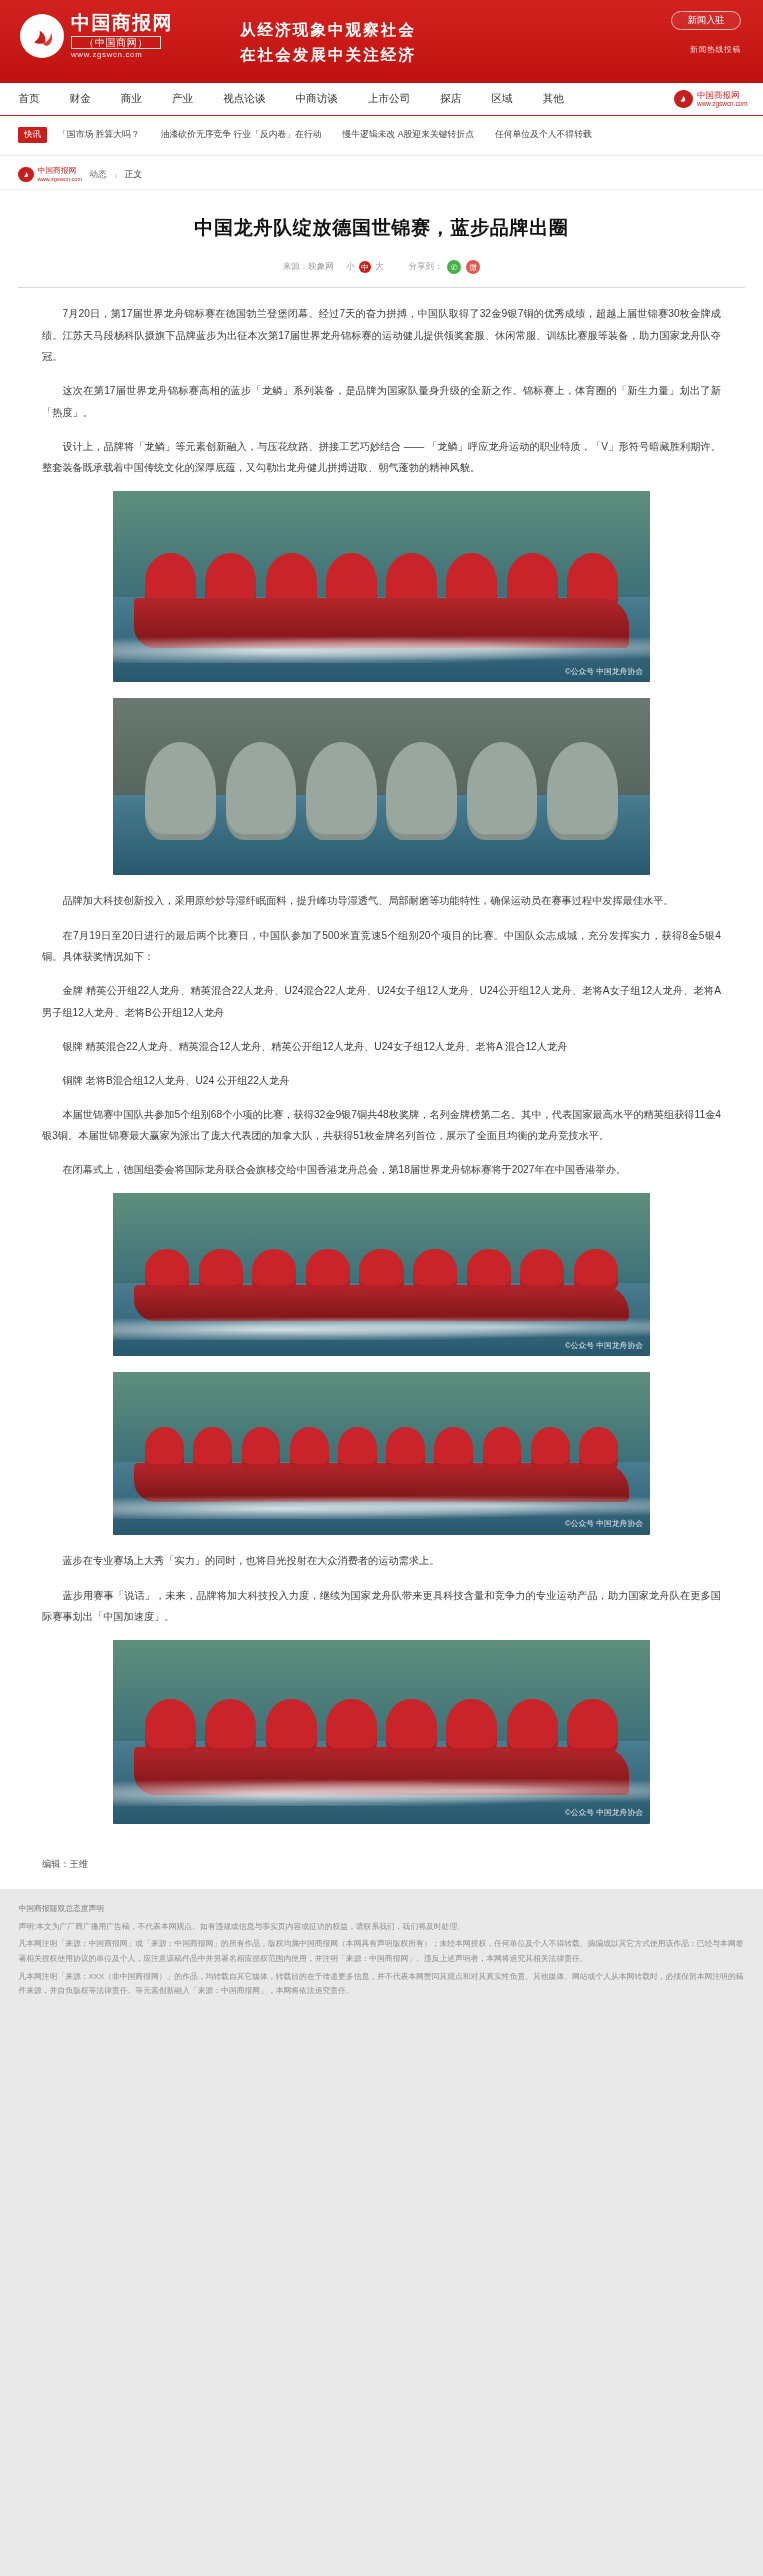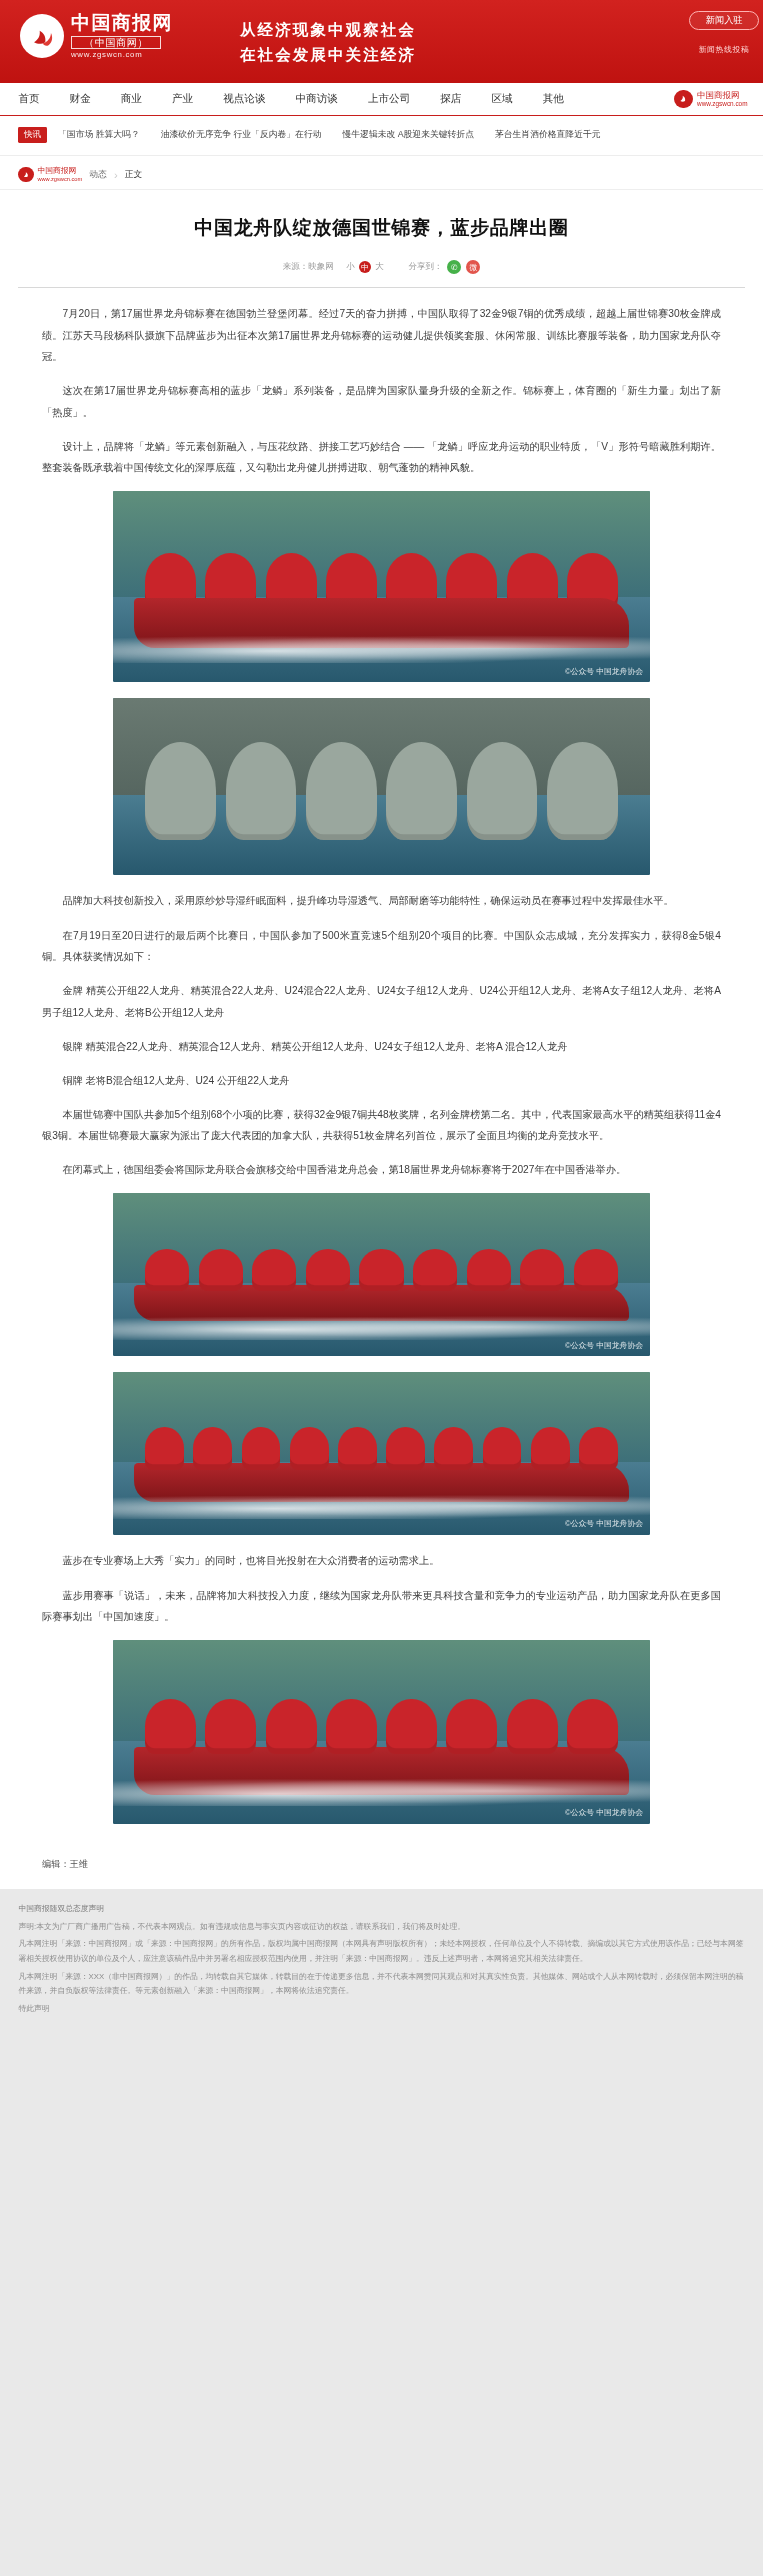--- a/index.html
+++ b/index.html
@@ -34,21 +34,21 @@
   .logo-text { color:#fff; line-height:1.1; }
   .logo-text .l1 { font-size: 19px; font-weight:bold; letter-spacing:1.4px;}
   .logo-text .l2 { font-size: 10px; letter-spacing:0.7px; border:0.7px solid rgba(255,255,255,.85); display:inline-block; padding:0 12px; margin-top:2.1px;}
   .logo-text .l3 { font-size: 7.8px; letter-spacing:0.7px; opacity:.92; margin-top:2.1px;}
   .slogan {
     position:absolute; left: 240px; top: 18.4px;
     color:#fff; text-align:left; line-height:1.6;
   }
   .slogan div { font-size: 15.5px; font-weight: bold; letter-spacing: 2.1px; }
   .topbar-right {
-    position:absolute; right: 4px; top: 11.3px; text-align:center;
+    position:absolute; right: 22px; top: 11.3px; text-align:right;
   }
   .btn-pill {
     display:inline-block; border:0.7px solid #ffb3b2; color:#fff;
     border-radius: 10px; padding: 2.1px 15.5px; font-size: 9.2px; background: rgba(255,255,255,.06);
   }
   .topbar-right .sub { color:#ffd9d8; font-size: 7.8px; margin-top: 14px; letter-spacing:0.7px;}
   
   .nav {
     height: 32.5px; background:#fff; border-bottom: 1.4px solid #c81e1c;
     display:flex; align-items:center; padding-left: 18.4px;
@@ -208,21 +208,21 @@
     </span>
   </div>
 </div>
 
 <div class="ticker">
   <span class="tag">快讯</span>
   <div class="items">
     <span>「国市场 胜算大吗？</span>
     <span>油漆砍价无序竞争 行业「反内卷」在行动</span>
     <span>慢牛逻辑未改 A股迎来关键转折点</span>
-    <span>茅台生肖酒价格直降近千元</span>
+    <span>任何单位及个人不得转载</span>
   </div>
 </div>
 
 <div class="card">
 
   <div class="crumb">
     <span class="mini-logo">
       <span class="mini-dot">
         <svg width="9.2" height="9.2" viewBox="0 0 24 24">
             <path d="M5 17c4-2 6-6 5-11 4 2 6 6 5 11-4 2-6 2-10 0z" fill="#fff"></path>
@@ -371,15 +371,14 @@
   </div>
 
   <div class="editor">编辑：王维</div>
 </div>
 
 <div class="footer">
   <div class="fline bold">中国商报随双总态度声明</div>
   <div class="fline">声明:本文为广厂商广播用广告稿，不代表本网观点。如有违规或信息与事实页内容或征访的权益，请联系我们，我们将及时处理。</div>
   <div class="fline">凡本网注明「来源：中国商报网」或「来源：中国商报网」的所有作品，版权均属中国商报网（本网具有声明版权所有）；未经本网授权，任何单位及个人不得转载、摘编或以其它方式使用该作品；已经与本网签署相关授权使用协议的单位及个人，应注意该稿件品中并另署名相应授权范围内使用，并注明「来源：中国商报网」。违反上述声明者，本网将追究其相关法律责任。</div>
   <div class="fline">凡本网注明「来源：XXX（非中国商报网）」的作品，均转载自其它媒体，转载目的在于传递更多信息，并不代表本网赞同其观点和对其真实性负责。其他媒体、网站或个人从本网转载时，必须保留本网注明的稿件来源，并自负版权等法律责任。等元素创新融入「来源：中国商报网」，本网将依法追究责任。</div>
-  <div class="fline">特此声明</div>
 </div>
 
 
 </body></html>

